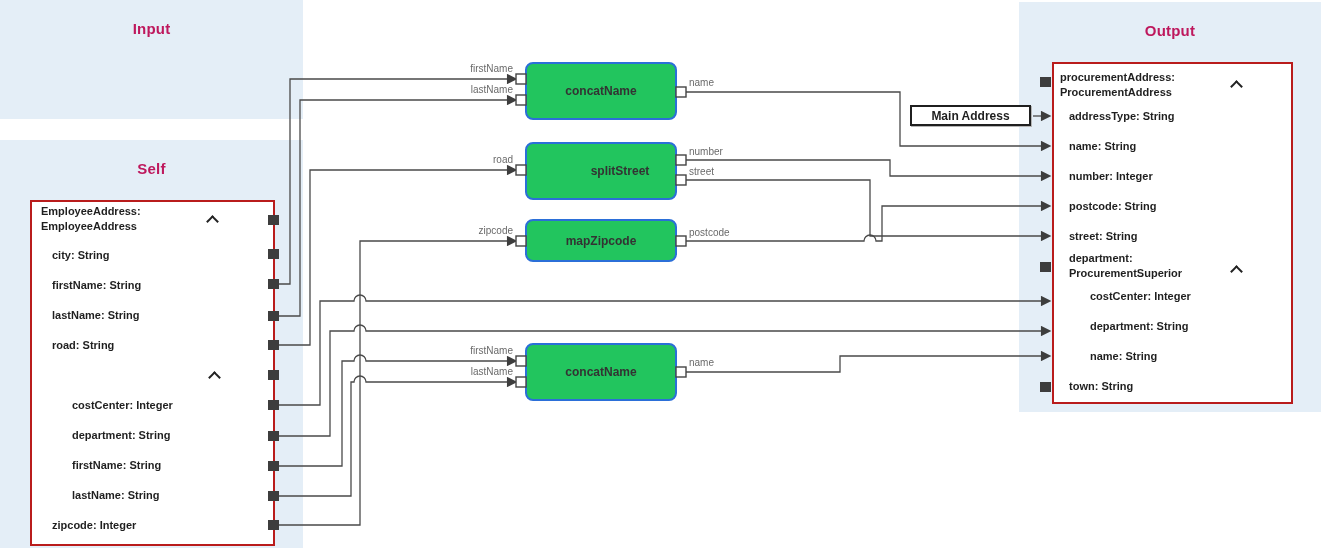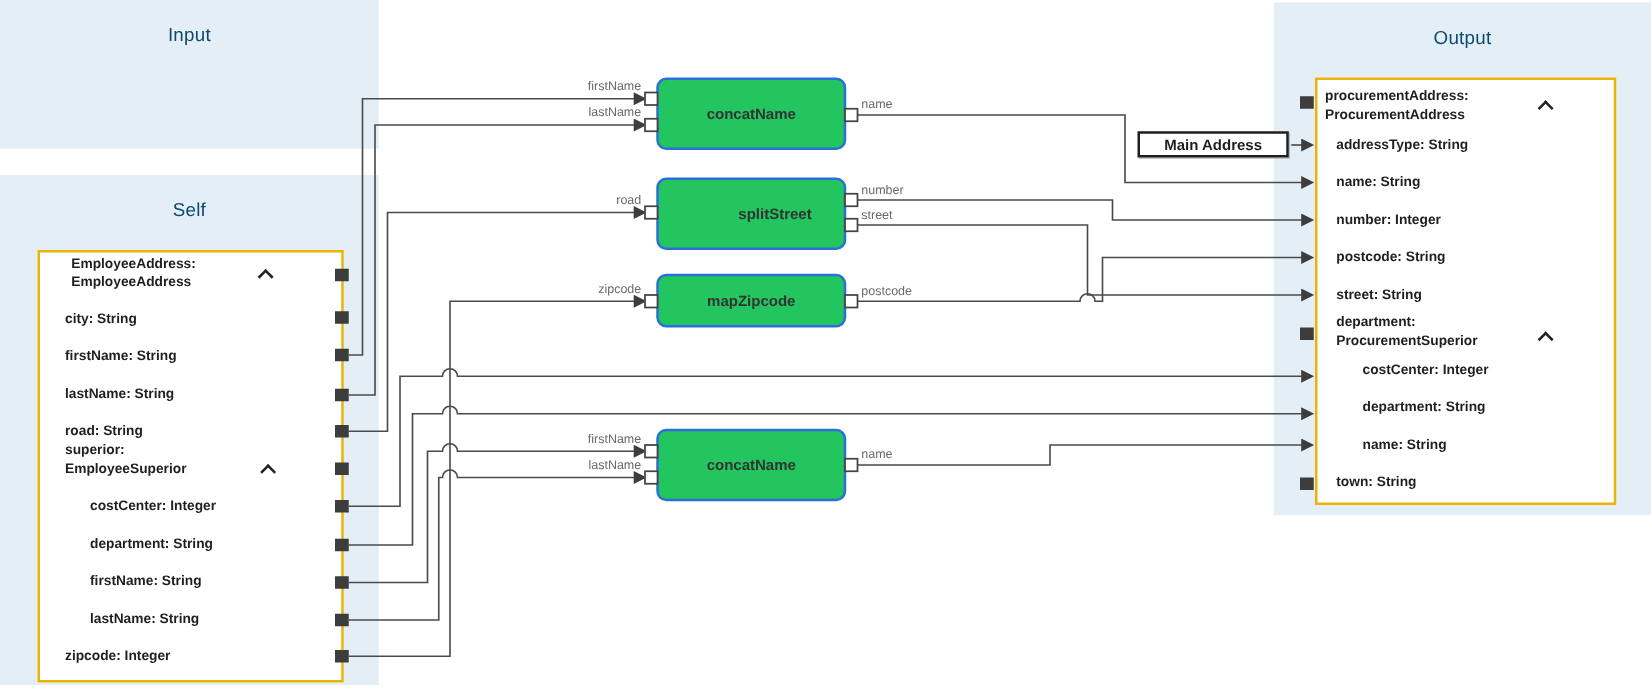--- a/index.html
+++ b/index.html
@@ -1,21 +1,21 @@
 <!DOCTYPE html>
 <html><head>
 <meta charset="utf-8">
 <style>
   html,body{margin:0;padding:0;background:#fff;}
   .canvas{position:relative;width:1321px;height:552px;background:#fff;
           font-family:"Liberation Sans",sans-serif;overflow:hidden;}
   .panel{position:absolute;background:#e4eef7;}
   .panel-title{position:absolute;left:0;width:100%;text-align:center;
-               font-size:15px;font-weight:400;color:#0c4a6e;letter-spacing:.2px;}
-  .tree-box{position:absolute;background:#fff;border:2px solid #eab308;}
+               font-size:15px;font-weight:700;color:#be185d;letter-spacing:.2px;}
+  .tree-box{position:absolute;background:#fff;border:2px solid #b91c1c;}
   .tree-row{position:absolute;height:14px;line-height:14px;font-size:11px;
             font-weight:600;color:#1f1f1f;white-space:nowrap;}
   .tree-group{position:absolute;font-size:11px;font-weight:600;color:#1f1f1f;line-height:15px;}
   .chev{position:absolute;width:7px;height:7px;border-left:2px solid #222;
         border-top:2px solid #222;transform:rotate(45deg);cursor:pointer;}
   .tbox{position:absolute;background:#22c55e;border:2px solid #2b6fd8;border-radius:8px;
         display:flex;align-items:center;justify-content:center;
         font-size:12px;font-weight:700;color:#333;box-sizing:border-box;}
   .map-label{position:absolute;background:#fff;border:2px solid #1f1f1f;
              box-shadow:1px 1px 0 #b5b5b5;display:flex;align-items:center;justify-content:center;
@@ -37,28 +37,27 @@
 
   <div class="panel" style="left:0;top:140;top:140px;width:303px;height:408px;">
     <div class="panel-title" style="top:20px;">Self</div>
   </div>
 
   <div class="panel" style="left:1019px;top:2px;width:302px;height:410px;">
     <div class="panel-title" style="top:20px;">Output</div>
   </div>
 
   <div class="tree-box" style="left:30px;top:200px;width:241px;height:342px;">
-    <div class="tree-group" style="left:9px;top:2px;width:150px;margin-left:16px;">EmployeeAddress: EmployeeAddress</div>
+    <div class="tree-group" style="left:9px;top:2px;width:150px;">EmployeeAddress: EmployeeAddress</div>
     <span class="chev" style="left:176px;top:15px;"></span>
 
     <div class="tree-row" style="left:20px;top:46px;">city: String</div>
     <div class="tree-row" style="left:20px;top:76px;">firstName: String</div>
     <div class="tree-row" style="left:20px;top:106px;">lastName: String</div>
     <div class="tree-row" style="left:20px;top:136px;">road: String</div>
-    <div class="tree-group" style="left:20px;top:151px;width:130px;">superior: EmployeeSuperior</div>
     <span class="chev" style="left:178px;top:171px;"></span>
     <div class="tree-row" style="left:40px;top:196px;">costCenter: Integer</div>
     <div class="tree-row" style="left:40px;top:226px;">department: String</div>
     <div class="tree-row" style="left:40px;top:256px;">firstName: String</div>
     <div class="tree-row" style="left:40px;top:286px;">lastName: String</div>
     <div class="tree-row" style="left:20px;top:316px;">zipcode: Integer</div>
   </div>
 
   <div class="tree-box" style="left:1052px;top:62px;width:237px;height:338px;">
     <div class="tree-group" style="left:6px;top:6px;width:150px;">procurementAddress: ProcurementAddress</div>

